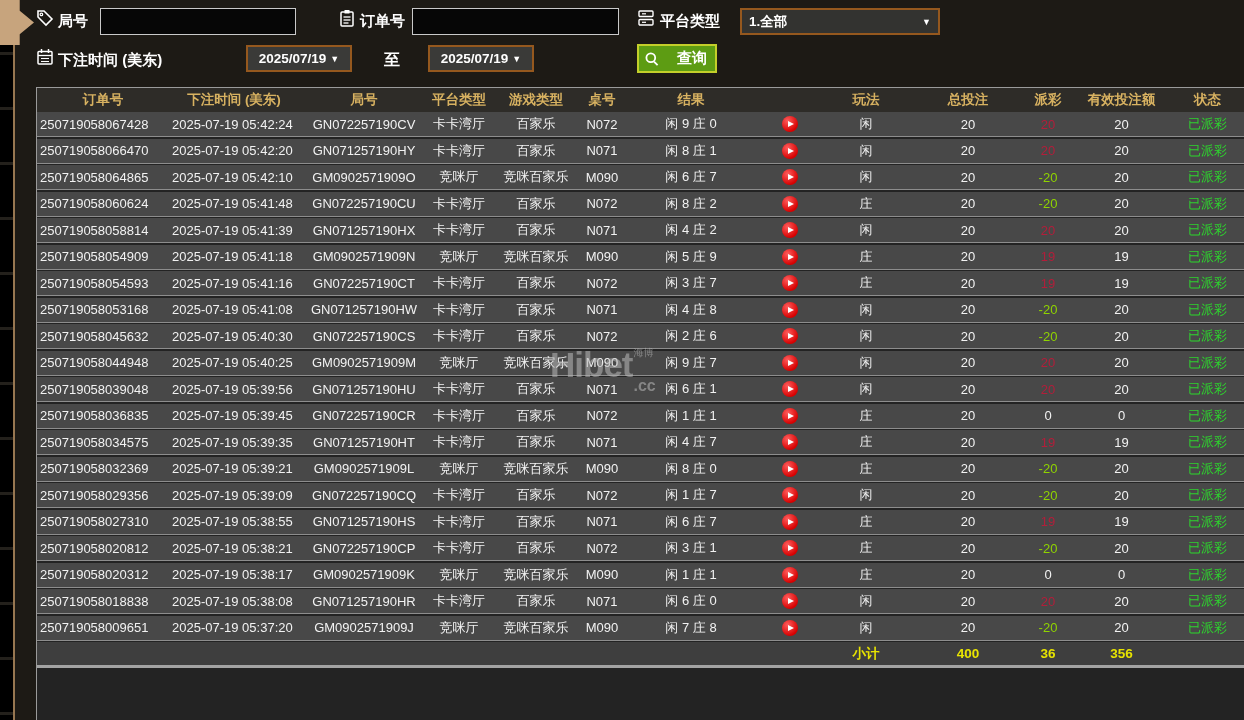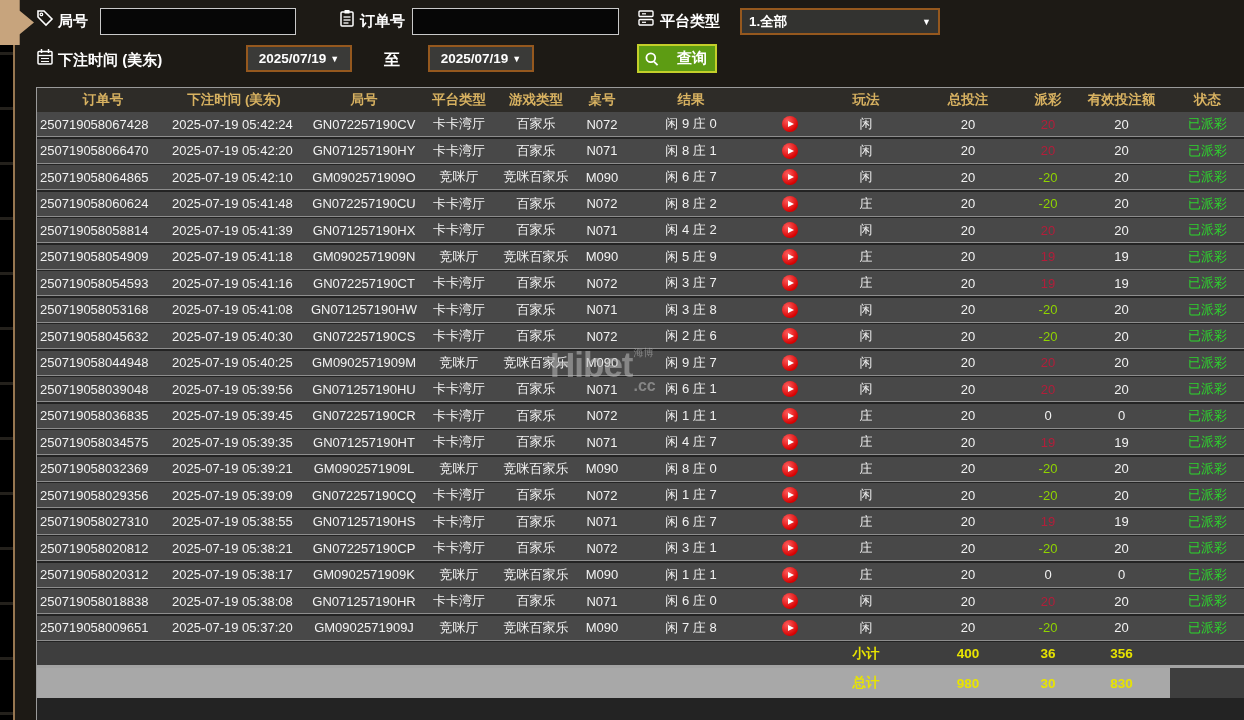--- a/index.html
+++ b/index.html
@@ -268,21 +268,21 @@
         <div class="cell c12">19</div>
         <div class="cell c13 status-paid">已派彩</div>
       </div>
       <div class="row">
         <div class="cell c1 left">250719058053168</div>
         <div class="cell c2 left">2025-07-19 05:41:08</div>
         <div class="cell c3">GN071257190HW</div>
         <div class="cell c4">卡卡湾厅</div>
         <div class="cell c5">百家乐</div>
         <div class="cell c6">N071</div>
-        <div class="cell c7">闲 3 庄 8</div>
+        <div class="cell c7">闲 4 庄 8</div>
         <div class="cell c8">
           <span class="play-btn"></span>
         </div>
         <div class="cell c9">闲</div>
         <div class="cell c10">20</div>
         <div class="cell c11 neg">-20</div>
         <div class="cell c12">20</div>
         <div class="cell c13 status-paid">已派彩</div>
       </div>
       <div class="row">
@@ -498,35 +498,20 @@
       <div class="cell c5"></div>
       <div class="cell c6"></div>
       <div class="cell c7"></div>
       <div class="cell c8"></div>
       <div class="cell c9">小计</div>
       <div class="cell c10">400</div>
       <div class="cell c11">36</div>
       <div class="cell c12">356</div>
       <div class="cell c13"></div>
     </div>
-  <div class="total-row" id="total-row">
-      <div class="cell c1"></div>
-      <div class="cell c2"></div>
-      <div class="cell c3"></div>
-      <div class="cell c4"></div>
-      <div class="cell c5"></div>
-      <div class="cell c6"></div>
-      <div class="cell c7"></div>
-      <div class="cell c8"></div>
-      <div class="cell c9">总计</div>
-      <div class="cell c10">980</div>
-      <div class="cell c11">30</div>
-      <div class="cell c12">830</div>
-      <div class="cell c13 dark-end"></div>
-    </div>
 </div>
 
 <div class="watermark">
   <span class="brand">Hibet</span>
   <span class="stack">
     <span class="cn">海博</span>
     <span class="suffix">.cc</span>
   </span>
 </div>
 

